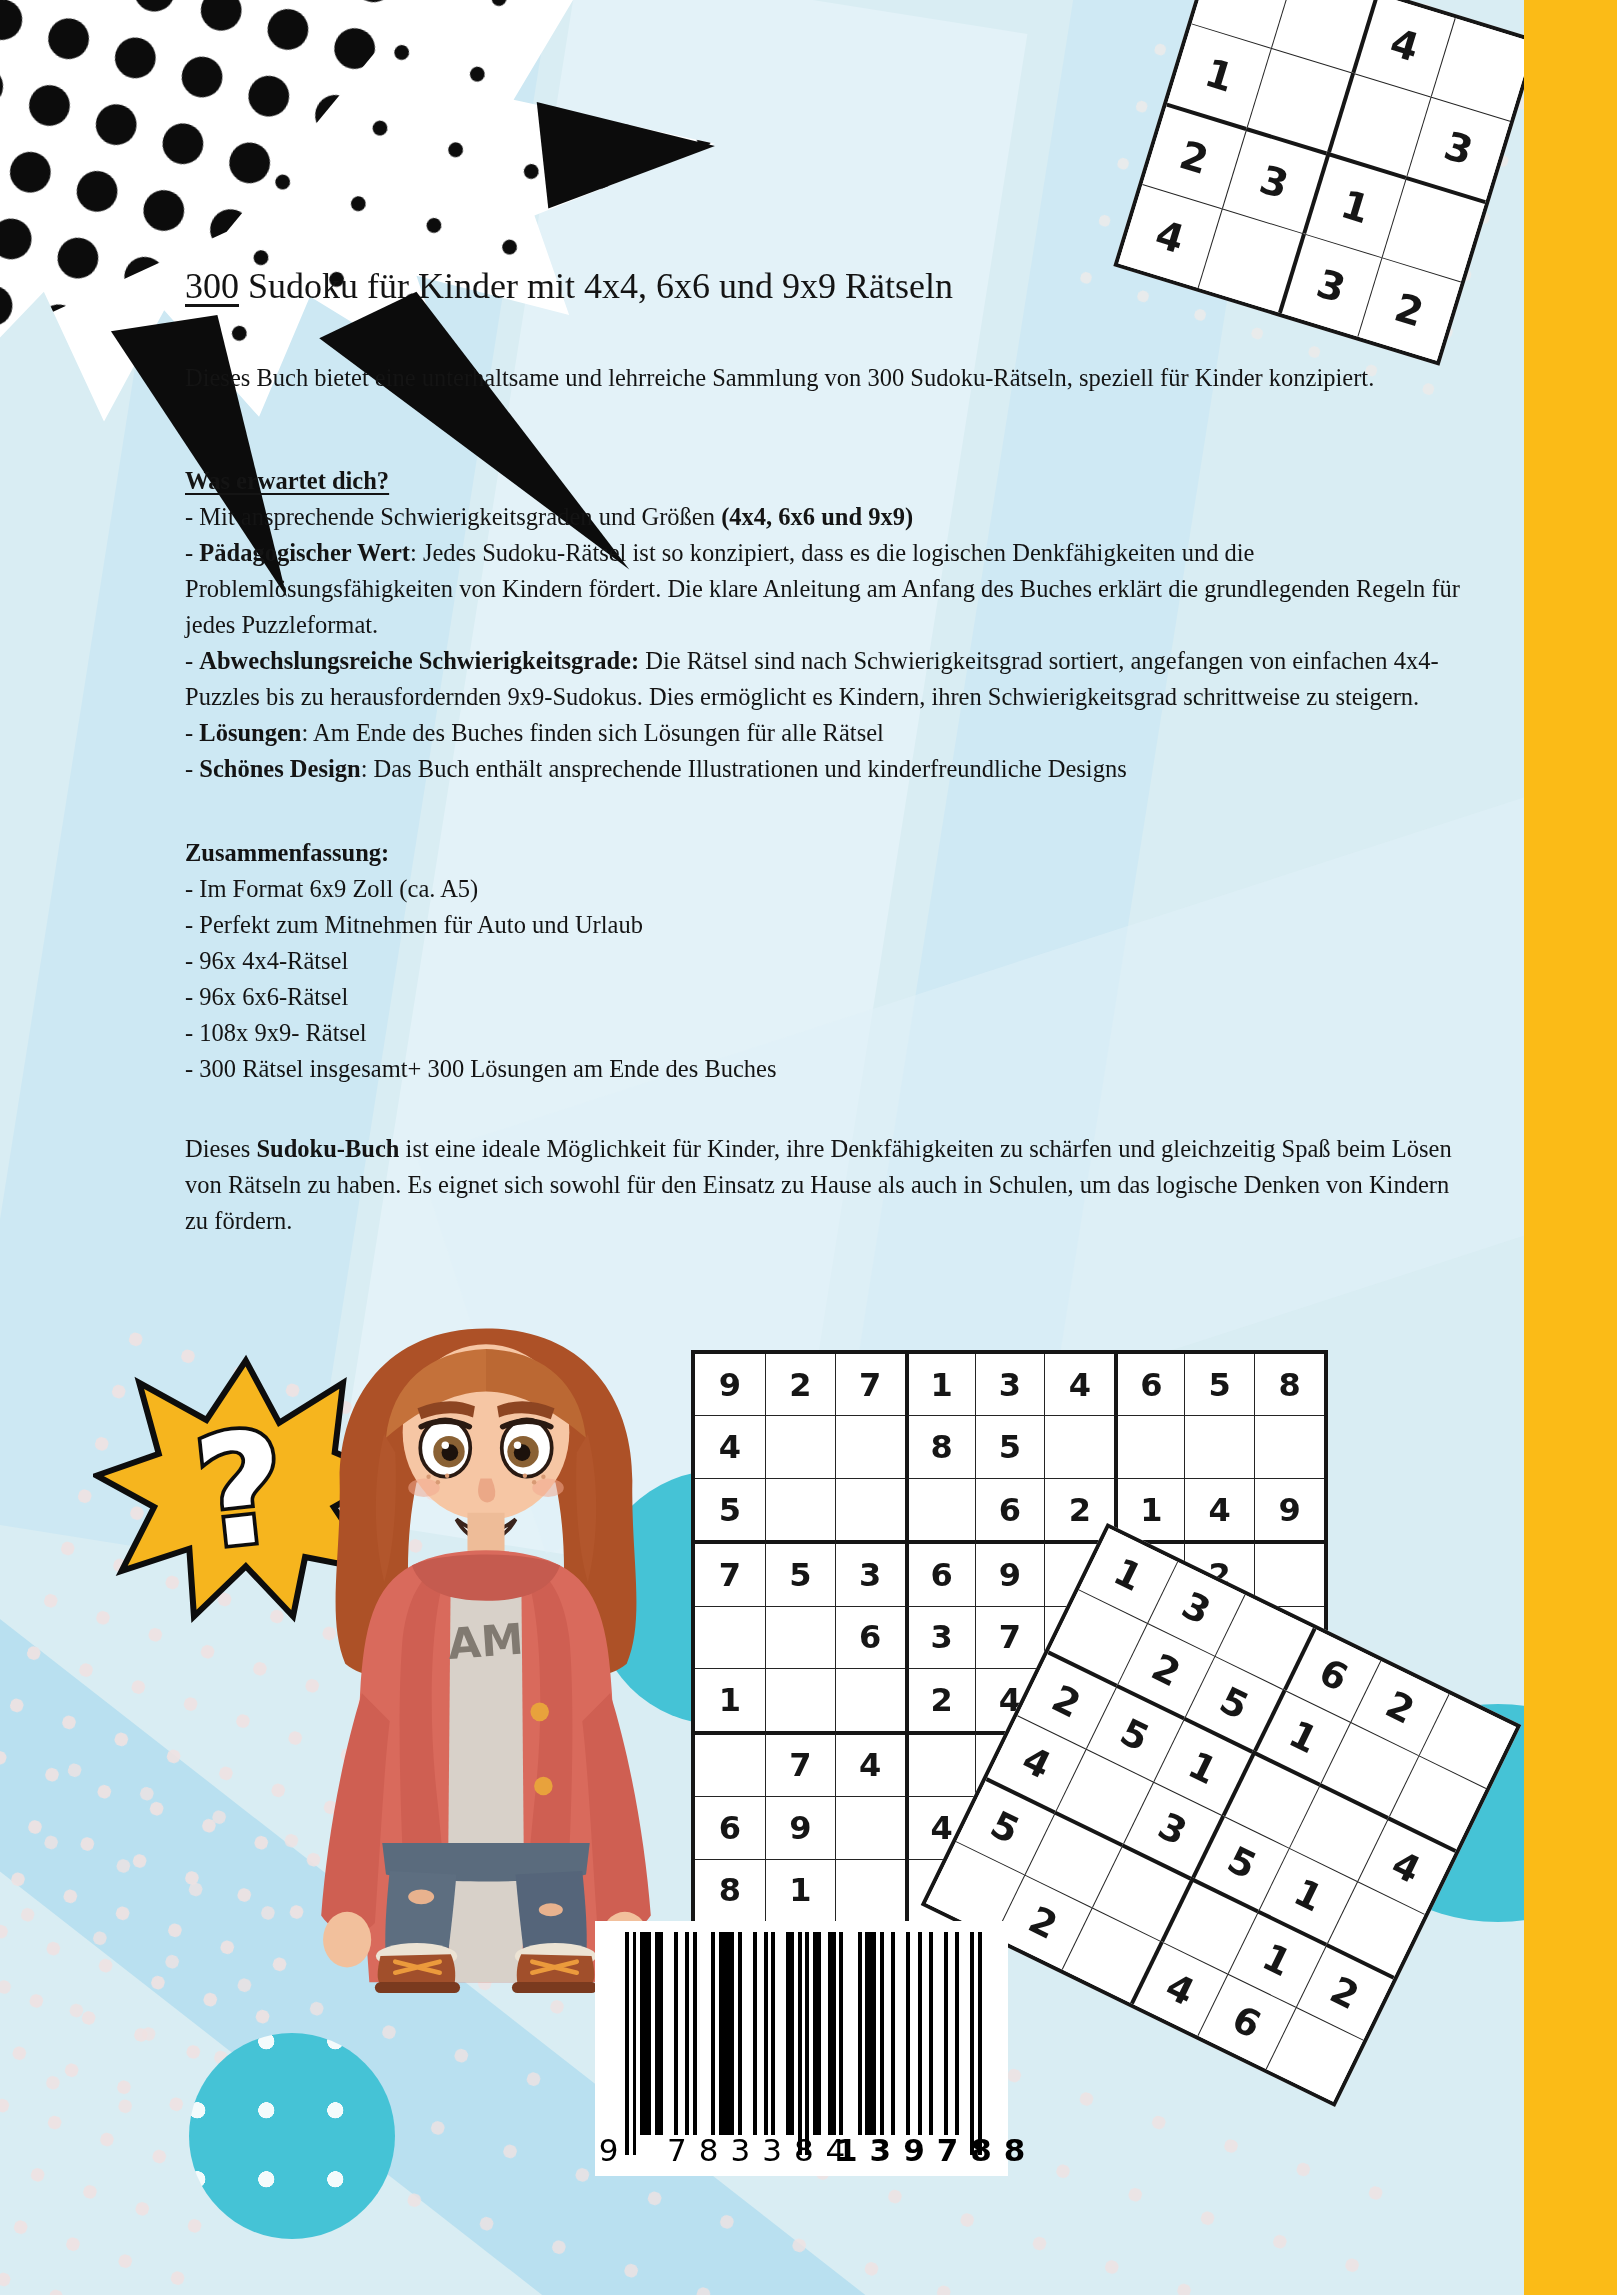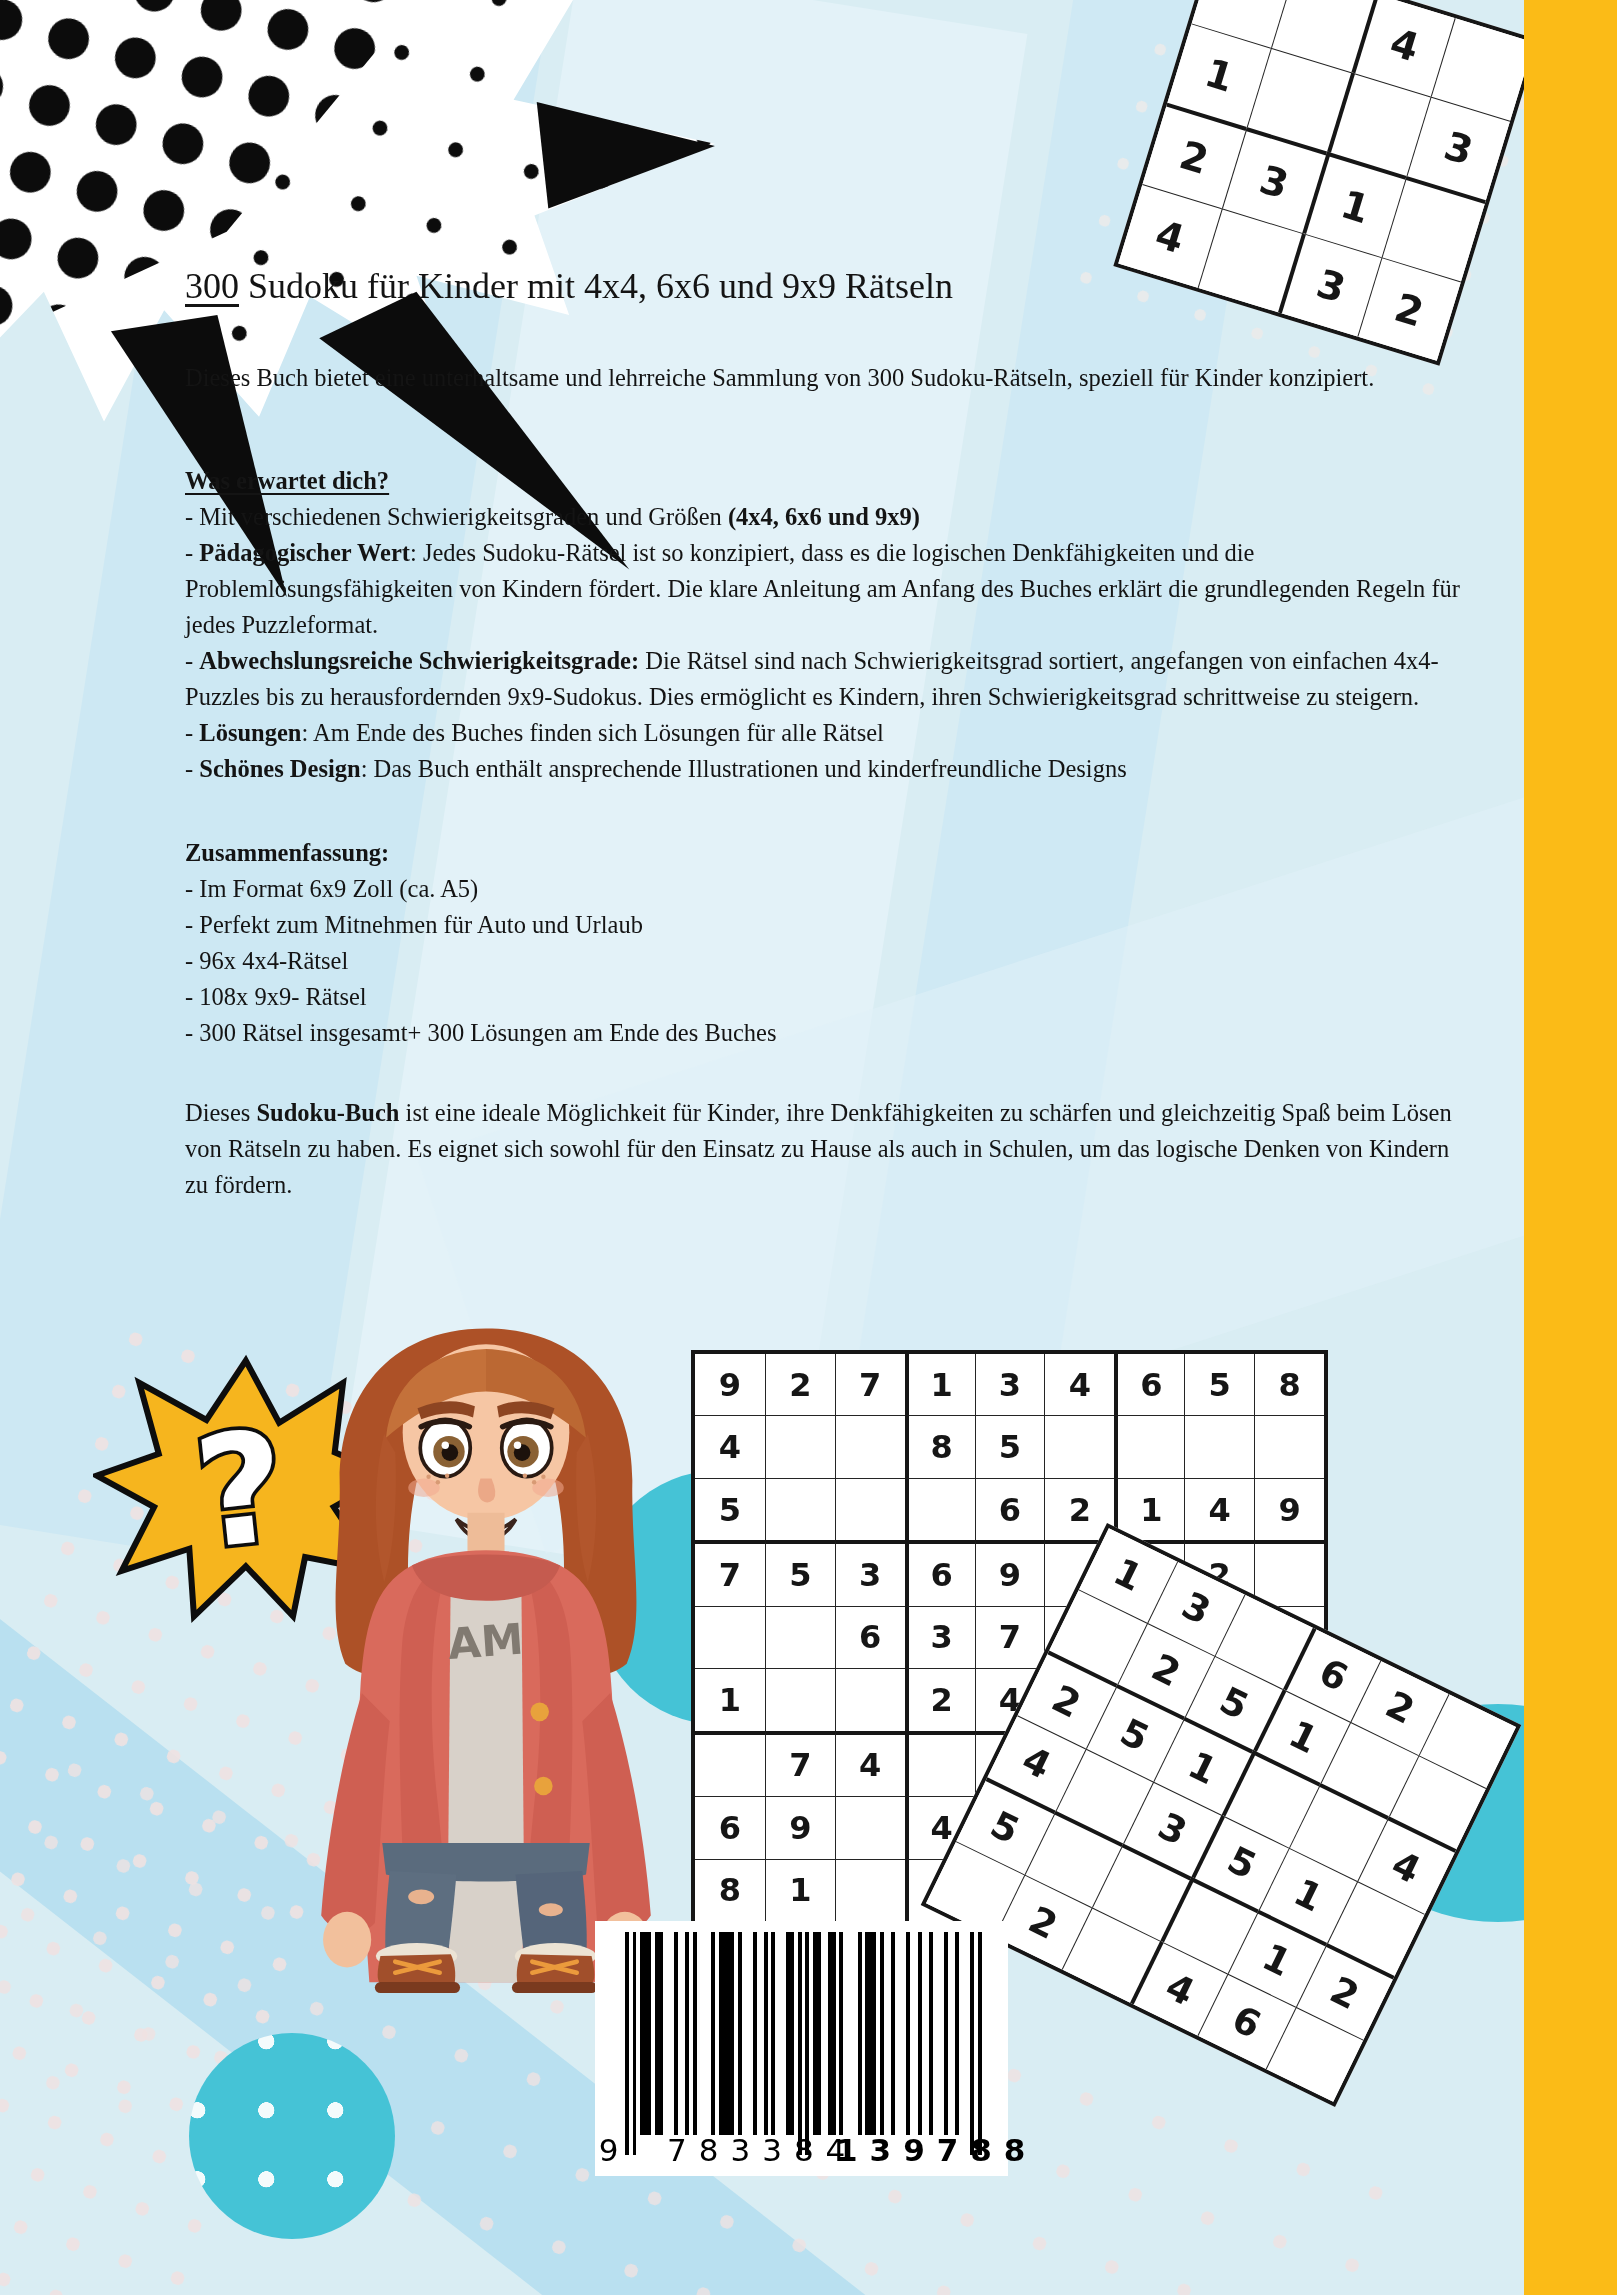--- a/index.html
+++ b/index.html
@@ -262,33 +262,34 @@
       <div class="cell" data-interactable="false">6</div>
       <div class="cell" data-interactable="false"></div>
     </div>
 
   <div id="text-col" data-interactable="false">
     <h1 id="title" data-interactable="false"><span class="num" data-interactable="false">300</span><span data-interactable="false"> Sudoku für Kinder mit 4x4, 6x6 und 9x9 Rätseln</span></h1>
     <p id="intro" class="line" data-interactable="false">Dieses Buch bietet eine unterhaltsame und lehrreiche Sammlung von 300 Sudoku-Rätseln, speziell für Kinder konzipiert.</p>
     <div id="expect-wrap" data-interactable="false">
       <div class="sec-heading line" data-interactable="false">Was erwartet dich?</div>
       <div id="expect-items" data-interactable="false">
-          <div class="line" data-interactable="false"><span>- Mit verschiedenen Schwierigkeitsgraden und Größen </span><b>(4x4, 6x6 und 9x9)</b></div>
+          <div class="line" data-interactable="false"><span>- Mit ansprechende Schwierigkeitsgraden und Größen </span><b>(4x4, 6x6 und 9x9)</b></div>
           <div class="line" data-interactable="false"><span>- </span><b>Pädagogischer Wert</b><span>: Jedes Sudoku-Rätsel ist so konzipiert, dass es die logischen Denkfähigkeiten und die Problemlösungsfähigkeiten von Kindern fördert. Die klare Anleitung am Anfang des Buches erklärt die grundlegenden Regeln für jedes Puzzleformat.</span></div>
           <div class="line" data-interactable="false"><span>- </span><b>Abwechslungsreiche Schwierigkeitsgrade:</b><span> Die Rätsel sind nach Schwierigkeitsgrad sortiert, angefangen von einfachen 4x4-Puzzles bis zu herausfordernden 9x9-Sudokus. Dies ermöglicht es Kindern, ihren Schwierigkeitsgrad schrittweise zu steigern.</span></div>
           <div class="line" data-interactable="false"><span>- </span><b>Lösungen</b><span>: Am Ende des Buches finden sich Lösungen für alle Rätsel</span></div>
           <div class="line" data-interactable="false"><span>- </span><b>Schönes Design</b><span>: Das Buch enthält ansprechende Illustrationen und kinderfreundliche Designs</span></div>
         </div>
     </div>
     <div id="summary-wrap" data-interactable="false">
       <div class="sec-heading line" data-interactable="false">Zusammenfassung:</div>
       <div id="summary-items" data-interactable="false">
           <div class="line" data-interactable="false">- Im Format 6x9 Zoll (ca. A5)</div>
           <div class="line" data-interactable="false">- Perfekt zum Mitnehmen für Auto und Urlaub</div>
           <div class="line" data-interactable="false">- 96x 4x4-Rätsel</div>
+          <div class="line" data-interactable="false">- 96x 6x6-Rätsel</div>
           <div class="line" data-interactable="false">- 108x 9x9- Rätsel</div>
           <div class="line" data-interactable="false">- 300 Rätsel insgesamt+ 300 Lösungen am Ende des Buches</div>
         </div>
     </div>
     <p id="outro" class="line" data-interactable="false"><span>Dieses </span><b>Sudoku-Buch</b><span> ist eine ideale Möglichkeit für Kinder, ihre Denkfähigkeiten zu schärfen und gleichzeitig Spaß beim Lösen von Rätseln zu haben. Es eignet sich sowohl für den Einsatz zu Hause als auch in Schulen, um das logische Denken von Kindern zu fördern.</span></p>
   </div>
 
   <svg id="question-star" data-interactable="false" width="301" height="269" viewBox="0 0 650 580">
     <polygon data-interactable="false" points="330,14 402,148 540,62 522,212 640,262 520,330 612,468 458,438 432,566 330,458 218,566 208,420 62,468 132,330 8,262 142,215 100,62 245,142" fill="#f6b51e" stroke="#0d0d0d" stroke-width="13" stroke-linejoin="miter"></polygon>
     <text x="322" y="408" text-anchor="middle" transform="rotate(-6 322 320)" font-family="DejaVu Sans, sans-serif" font-size="330" font-weight="bold" fill="#ffffff" stroke="#0d0d0d" stroke-width="16" paint-order="stroke" data-interactable="false">?</text>

